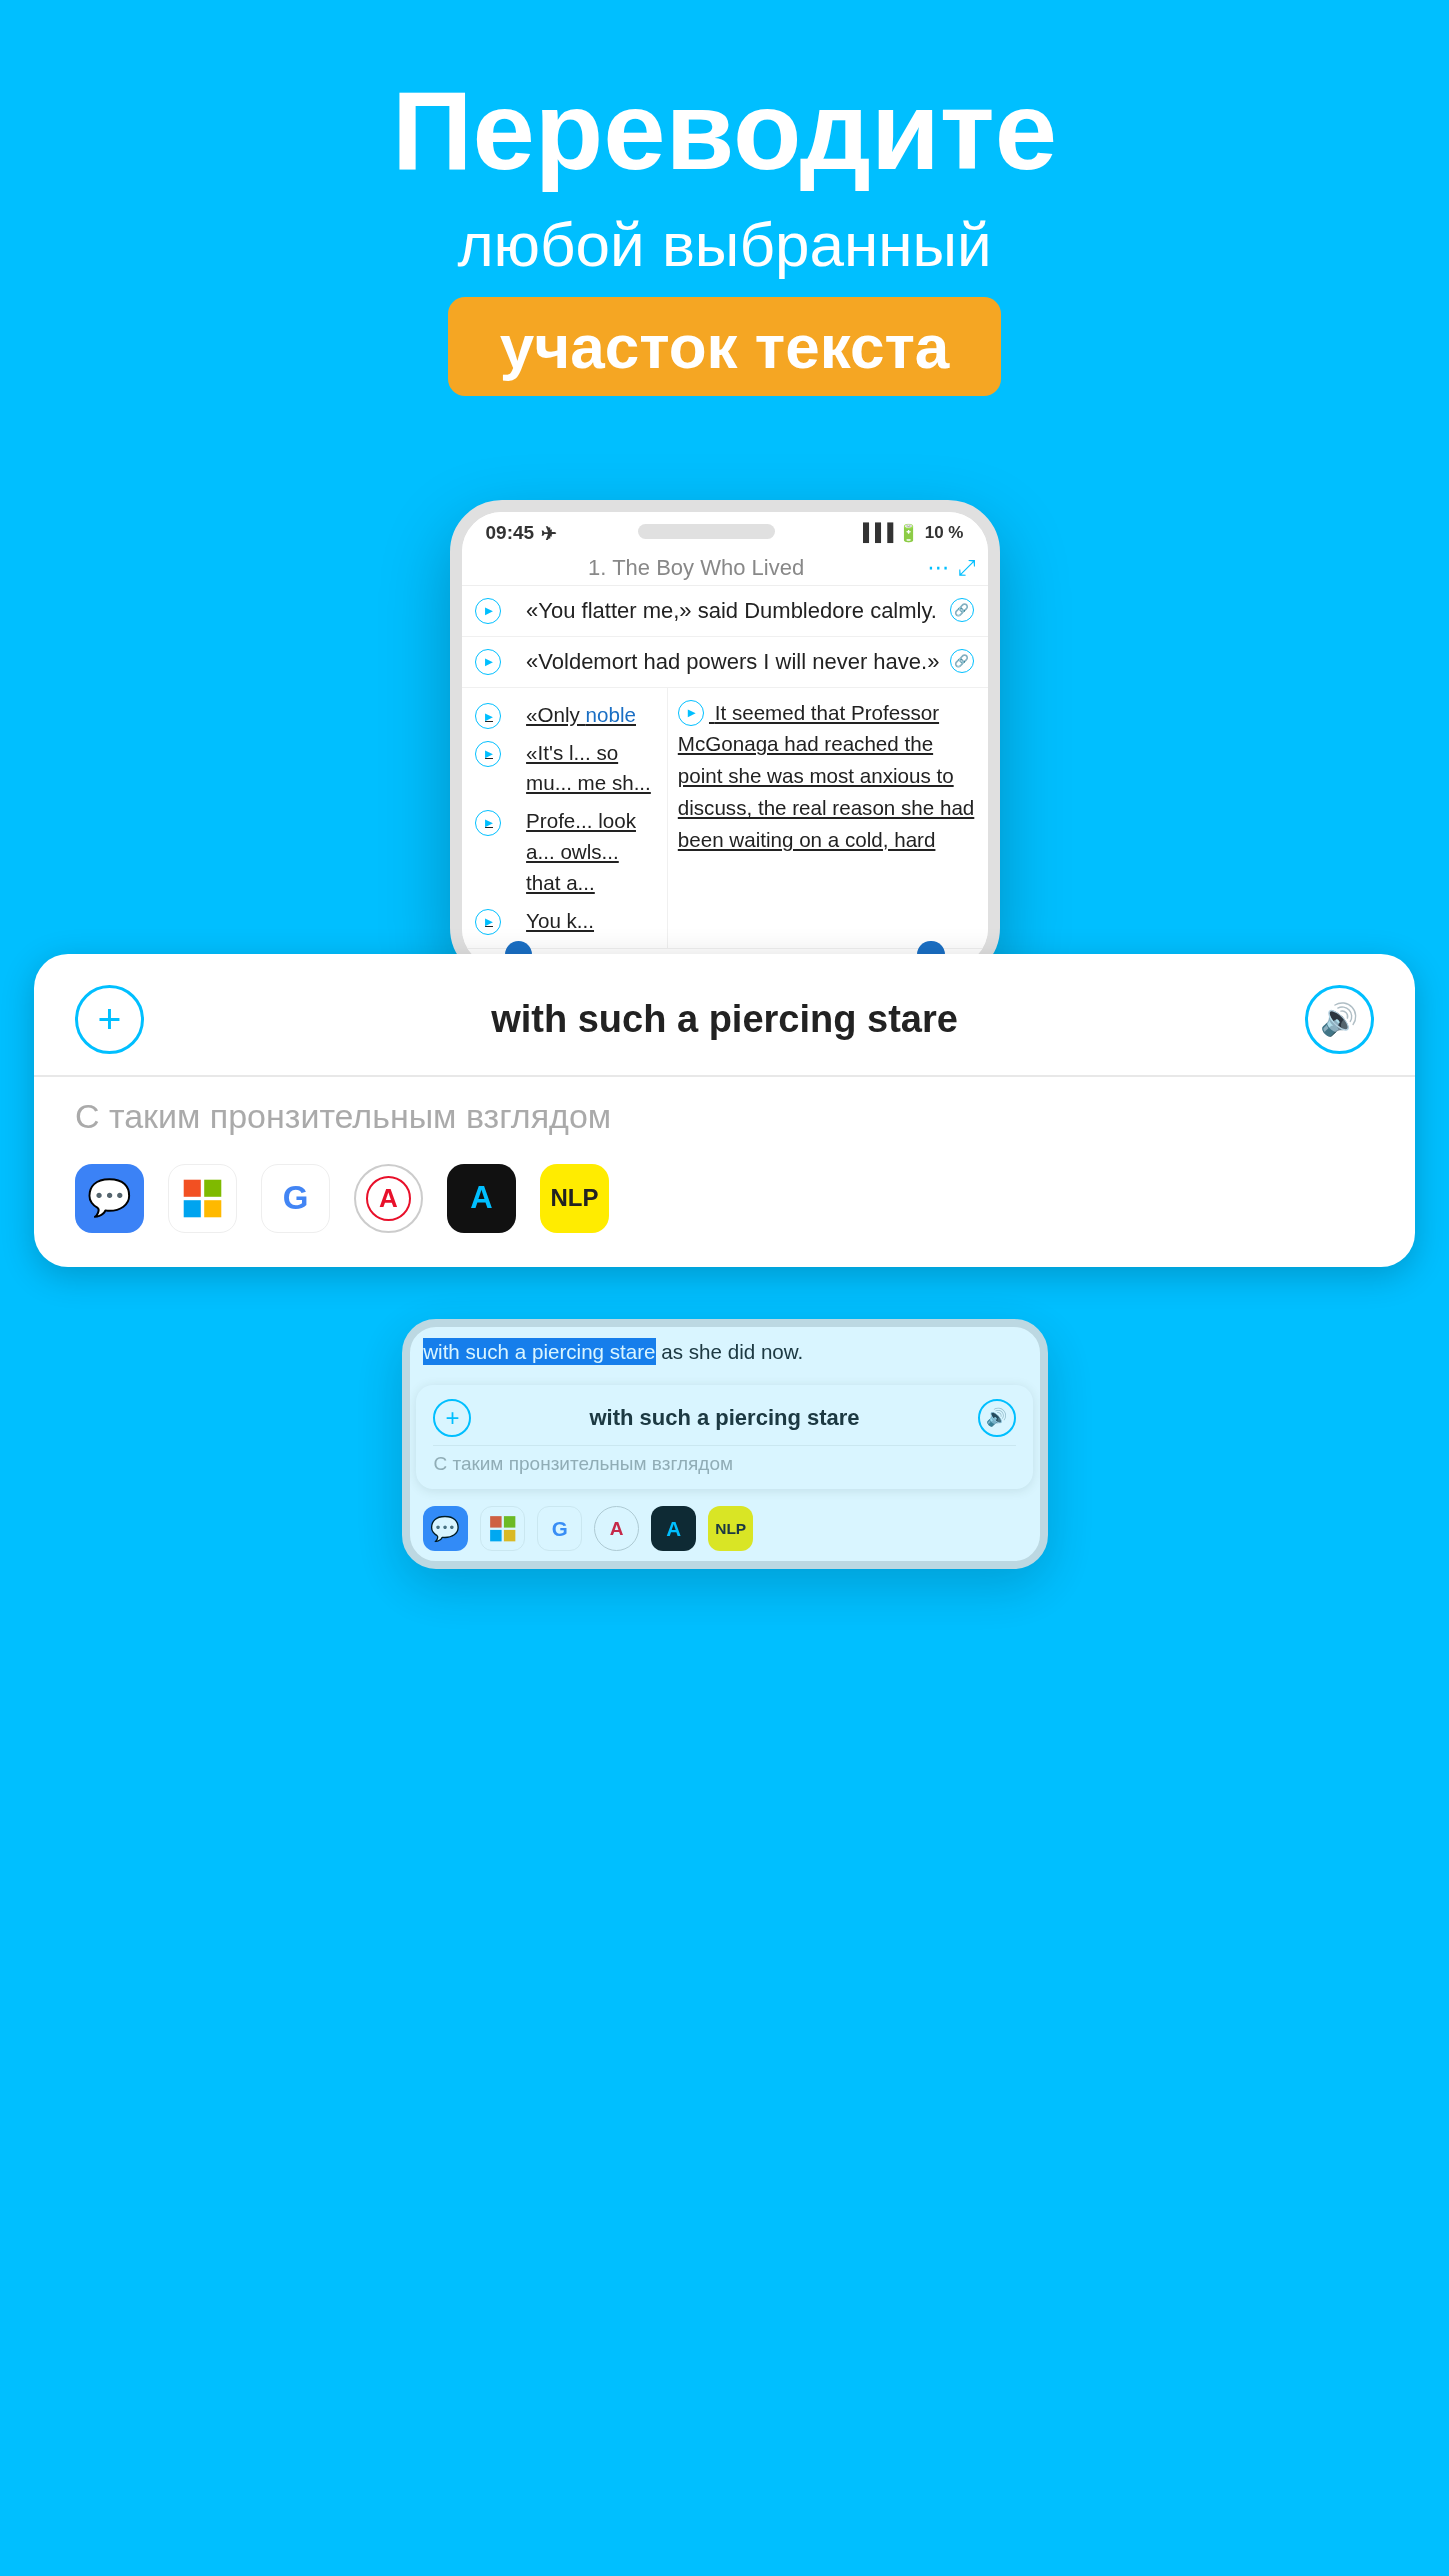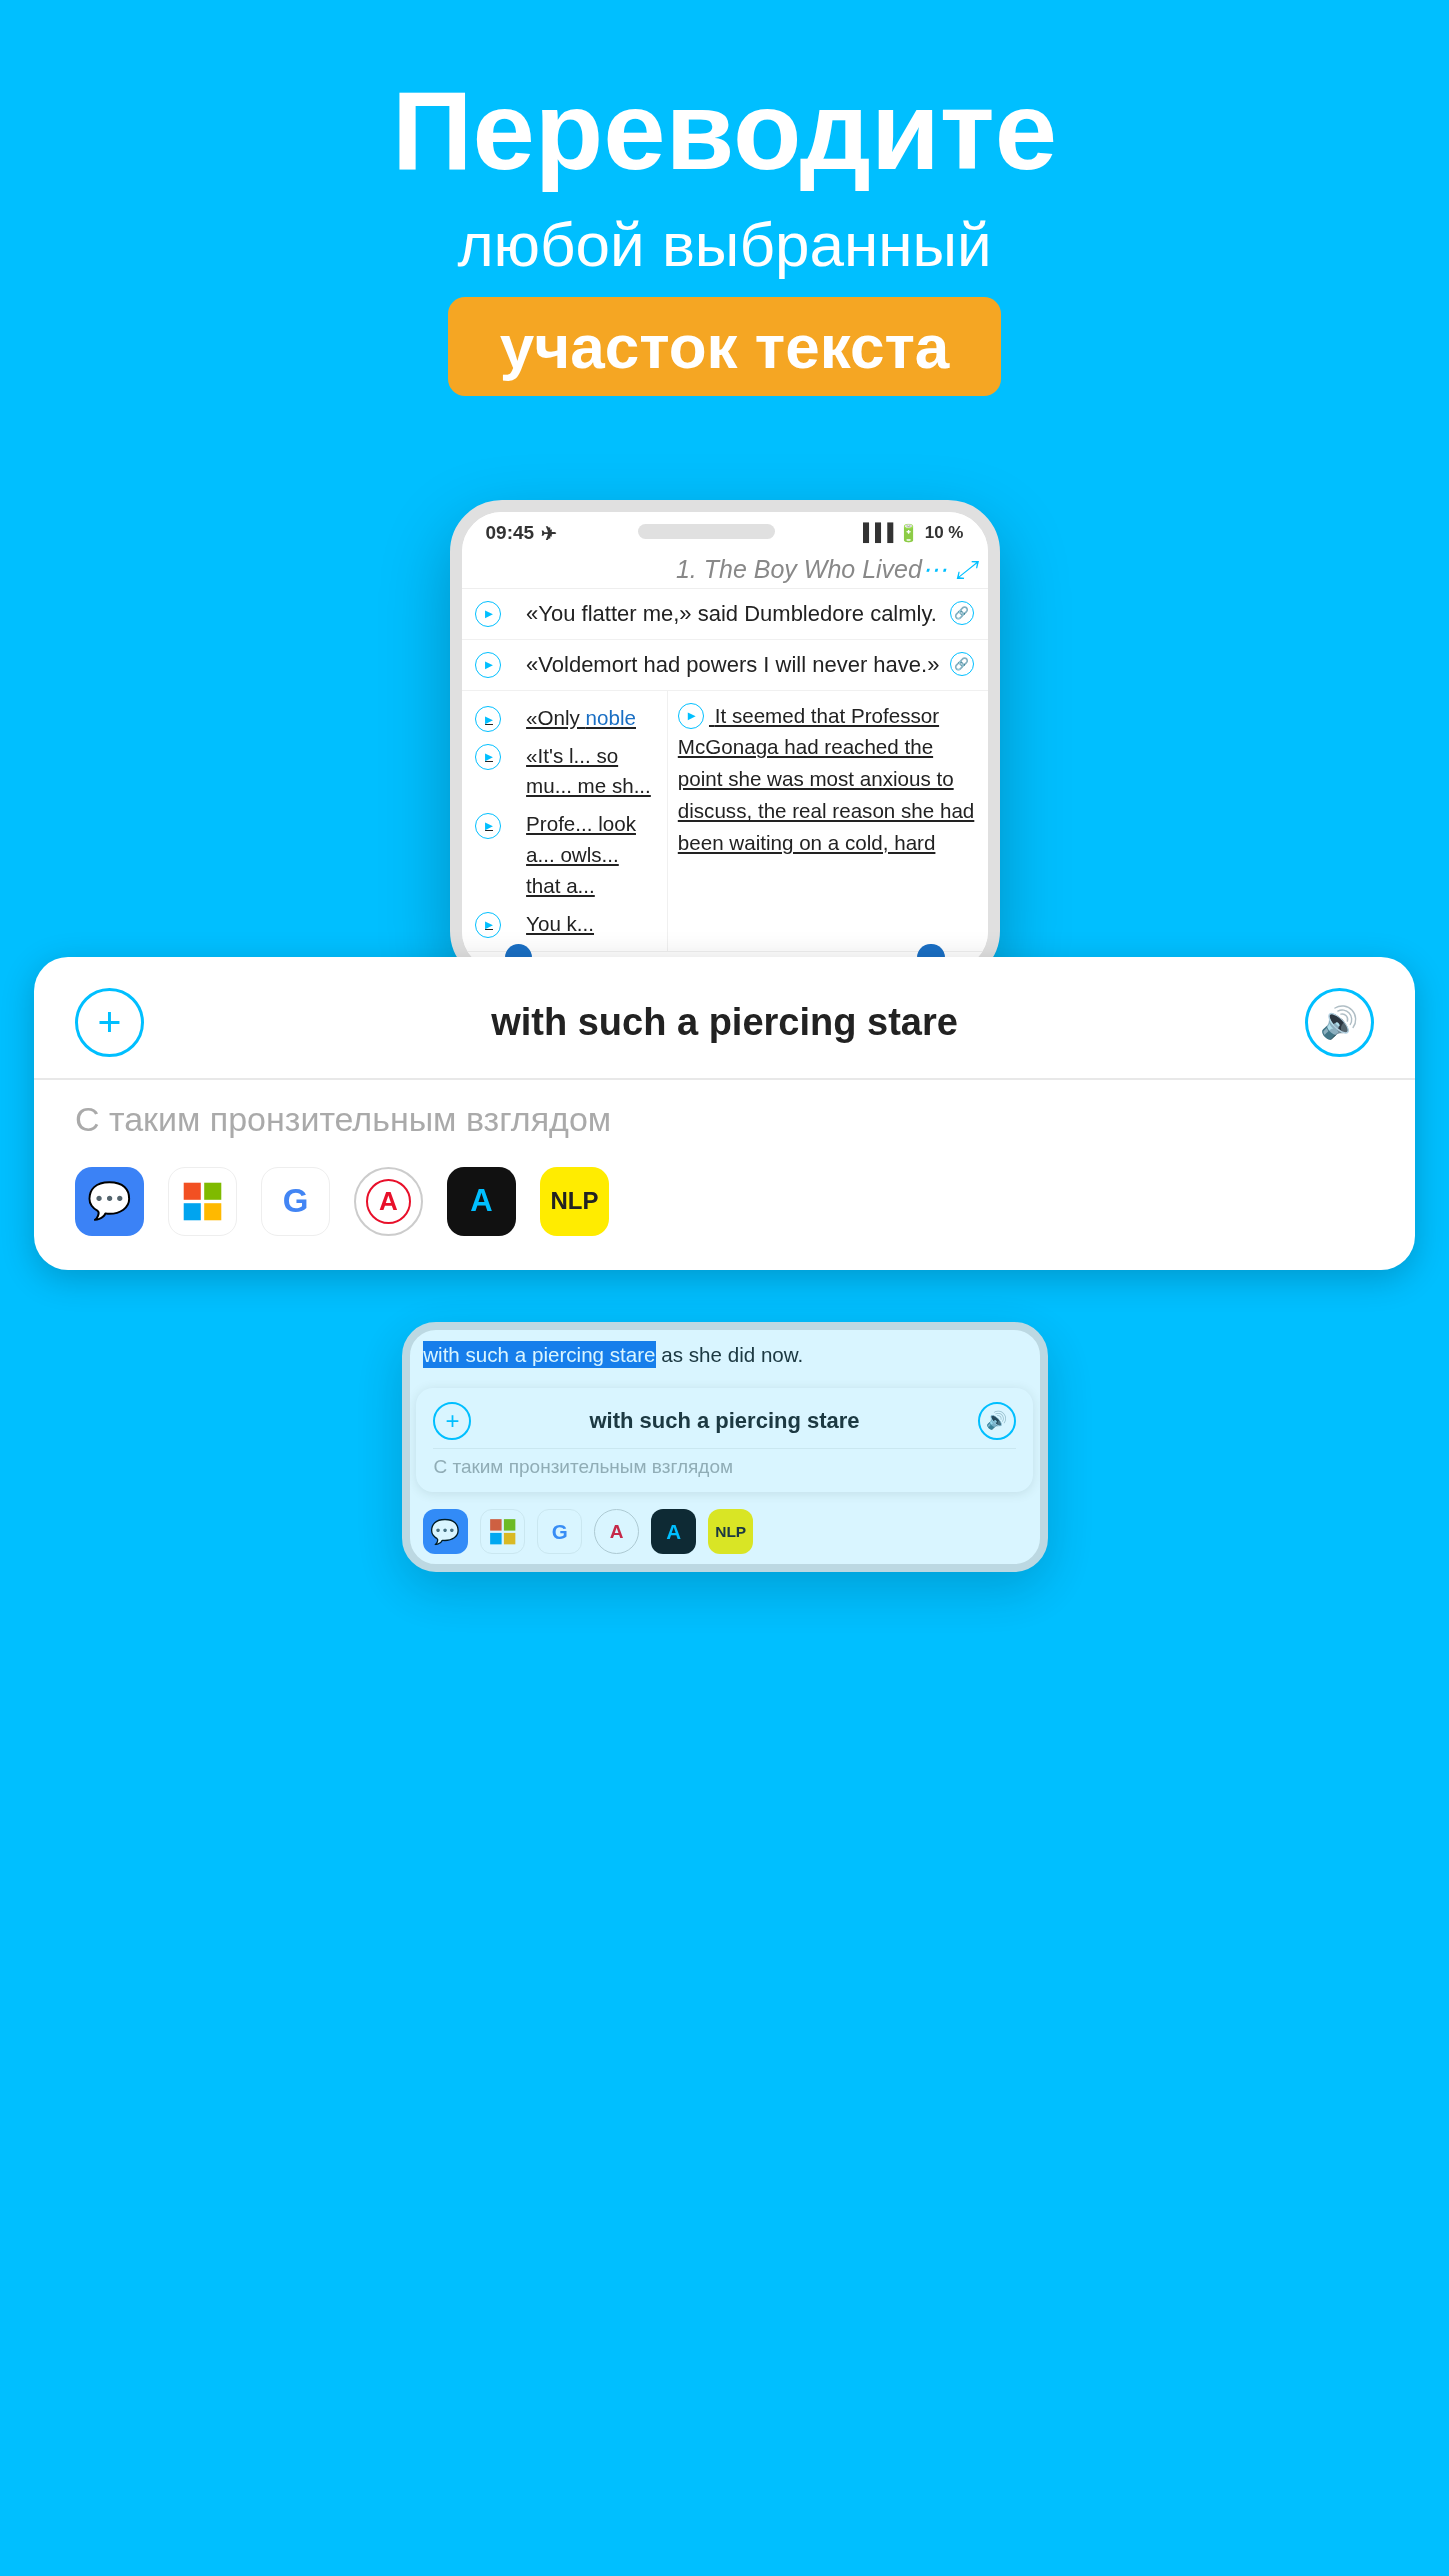--- a/index.html
+++ b/index.html
@@ -71,26 +71,25 @@
     .status-left { display: flex; align-items: center; gap: 6.9px; }
     .status-right { display: flex; align-items: center; gap: 5.2px; font-size: 17px; }
     .notch {
       width: 137px;
       height: 15.5px;
       background: #e0e0e0;
       border-radius: 10.3px;
       margin: 0 auto 3.4px;
     }
     .chapter-bar {
-      text-align: right;
-      font-size: 25px;
+      text-align: center;
+      font-size: 22px;
       color: #888;
       padding: 3.4px;
       border-bottom: 0.9px solid #eee;
-      font-style: italic;
     }
     .phone-content {
       background: #fff;
       font-size: 22px;
       line-height: 1.5;
       color: #222;
     }
     .text-row {
       display: flex;
       align-items: flex-start;

